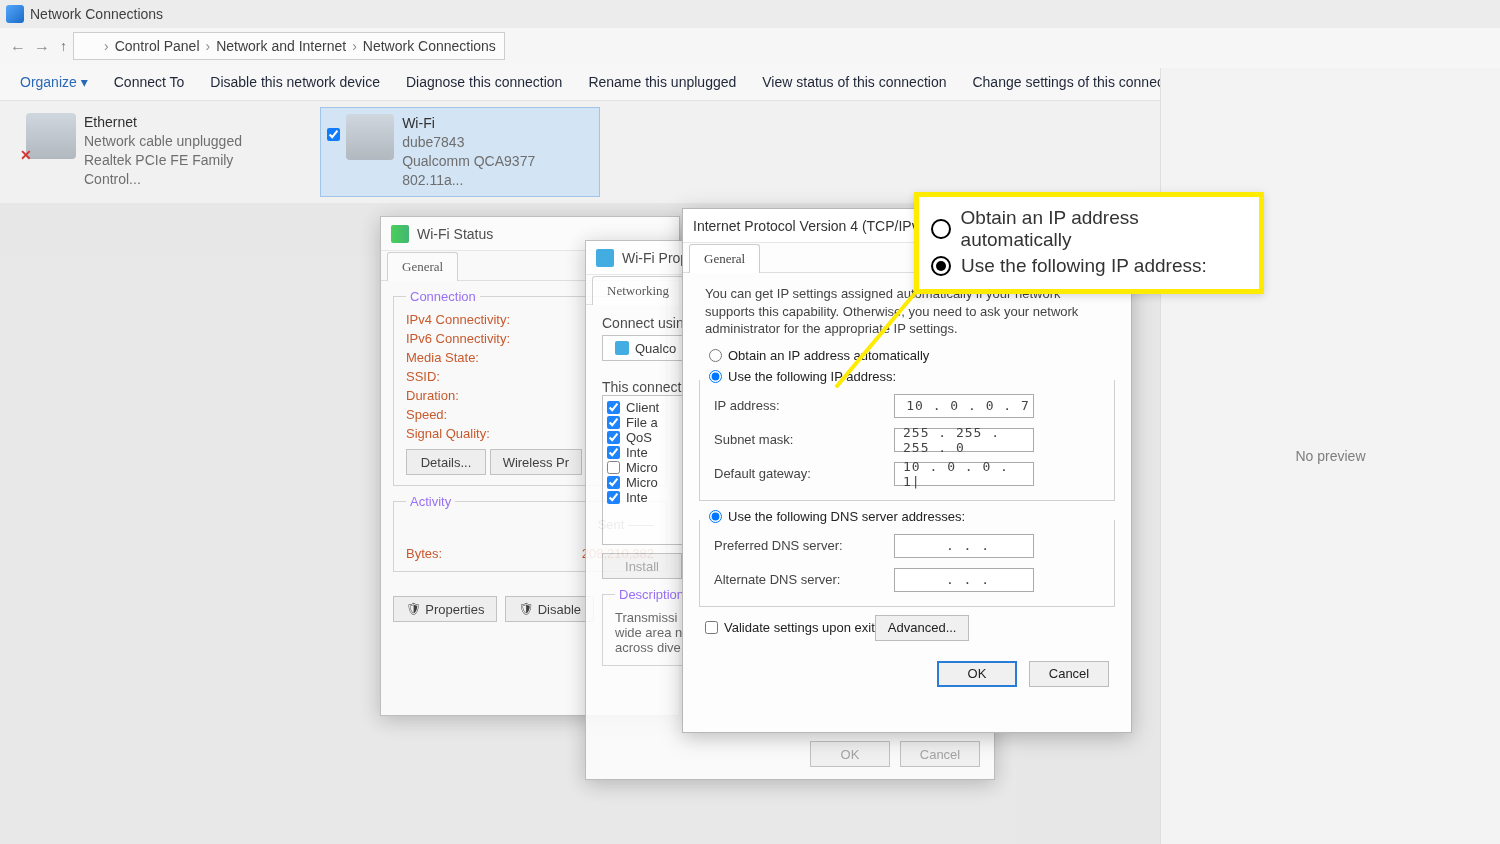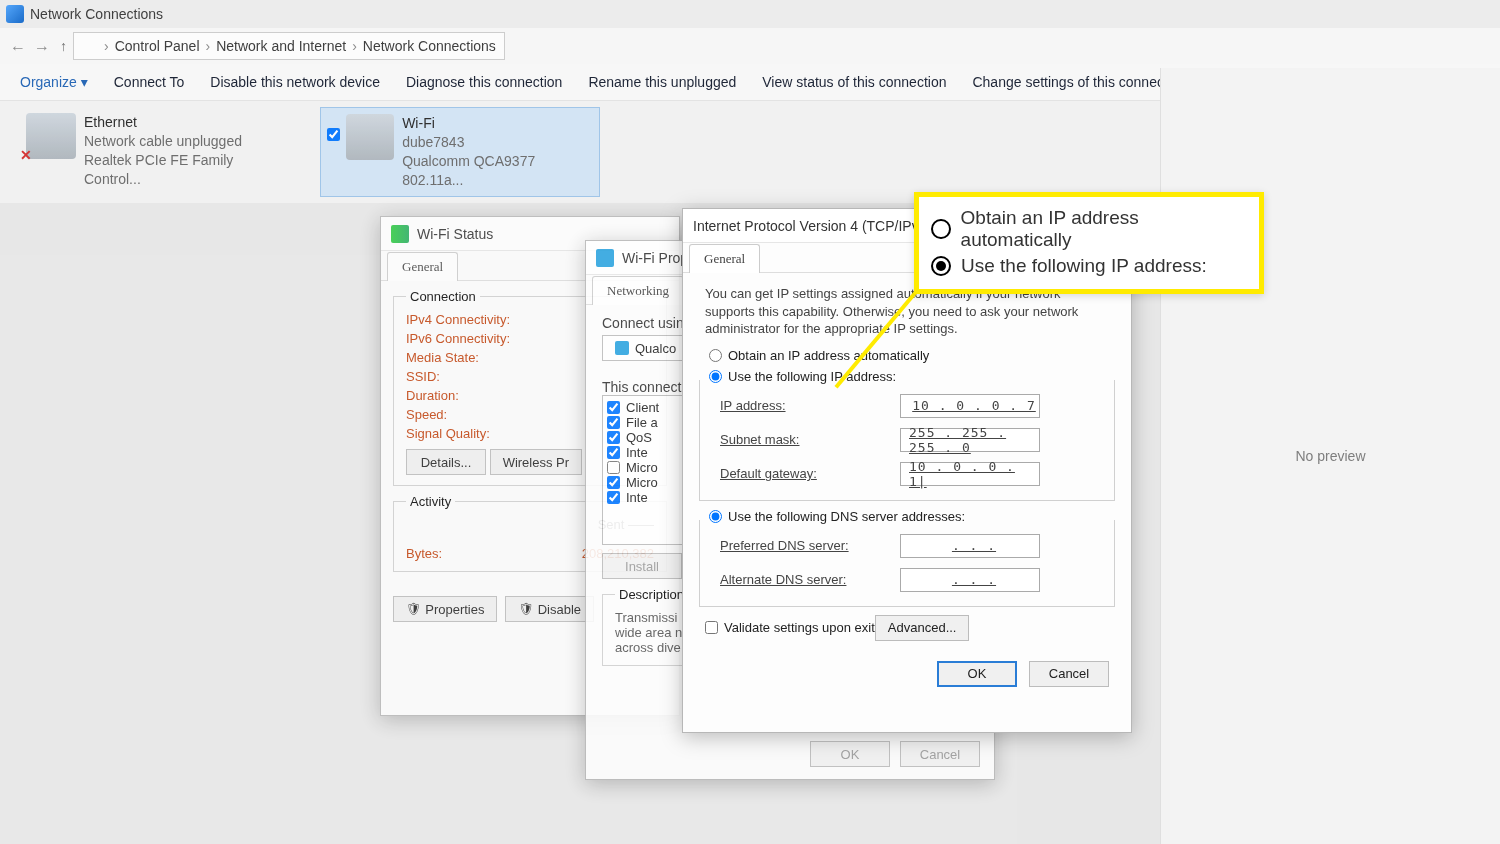--- a/index.html
+++ b/index.html
@@ -37,39 +37,39 @@
 
     
     .dialog { position:absolute; background:#fdfdfd; border:1px solid #b7b7b7;
         box-shadow:0 4px 20px rgba(0,0,0,.25); }
     .dialog .dtitle { height:34px; display:flex; align-items:center; padding:0 10px; background:#fff; border-bottom:1px solid #e6e6e6; }
     .dialog .dtitle .dicon{ width:18px; height:18px; margin-right:8px; }
     .tabstrip { display:flex; border-bottom:1px solid #ddd; padding-left:6px; }
     .tabstrip .tab { padding:6px 14px; font-size:13px; color:#444; border:1px solid transparent; border-bottom:none; }
     .tabstrip .tab.active { background:#fff; border-color:#ccc; border-radius:3px 3px 0 0; position:relative; top:1px;font-family:Liberation Serif, serif; }
     fieldset { border:1px solid #d0d0d0; margin:8px 12px; padding:8px 12px 10px; font-size:13px; color:#444; }
-    legend { padding:0 4px; color:#000000; }
+    legend { padding:0 4px; color:#8b5cf6; }
     .kv { display:grid; grid-template-columns:130px auto; row-gap:4px; font-size:13px; color:#c2410c; }
     .btn { display:inline-flex; align-items:center; justify-content:center; min-width:80px; height:26px;
         padding:0 12px; background:#f0f0f0; border:1px solid #bcbcbc; font-size:13px; color:#222; }
     .btn.shield::before { content:"🛡"; margin-right:4px; font-size:12px; }
     .btn.disabled { color:#9a9a9a; background:#f2f2f2; }
     .btn.default { border:2px solid #2a7dd6; }
     .radio, .check { display:flex; align-items:center; gap:6px; font-size:13px; color:#222; }
     .radio input, .check input { margin:0; }
     .ipfield { display:inline-flex; align-items:center; justify-content:center; width:140px; height:24px;
         border:1px solid #aaa; background:#fff; font-family:Consolas,monospace; letter-spacing:1px;padding-left:8px; }
 
     
     #dlg-status  { left:380px; top:216px; width:300px; height:500px; opacity:.85; }
     #dlg-props   { left:585px; top:240px; width:410px; height:540px; opacity:.88; }
     #dlg-ipv4    { left:682px; top:208px; width:450px; height:525px; }
     #dlg-ipv4 .body { padding:0 4px; }
 
-    .ipgrid { display:grid; grid-template-columns:180px auto; row-gap:10px; align-items:center; font-size:13px; margin:6px 8px 4px;text-decoration:underline; }
+    .ipgrid { display:grid; grid-template-columns:180px auto; row-gap:10px; align-items:center; font-size:13px; margin:6px 2px 4px; }
 
     
     .callout { position:absolute; left:914px; top:192px; width:350px; background:#fff;
         border:5px solid #ffeb00; padding:6px 12px 8px; font-size:19px; box-shadow:0 2px 8px rgba(0,0,0,.15); }
     .callout .row{ display:flex; align-items:center; gap:10px; margin:4px 0; }
     .callout .ring{ width:20px;height:20px;border:2px solid #000;border-radius:50%; display:inline-block; }
     .callout .ring.sel::after{ content:""; display:block; width:10px;height:10px;margin:3px; background:#000; border-radius:50%; }
     .callout-line { position:absolute; left:926px; top:278px; width:140px; height:4px;
         background:#ffeb00; transform-origin:left center; transform:rotate(130deg); }
 

